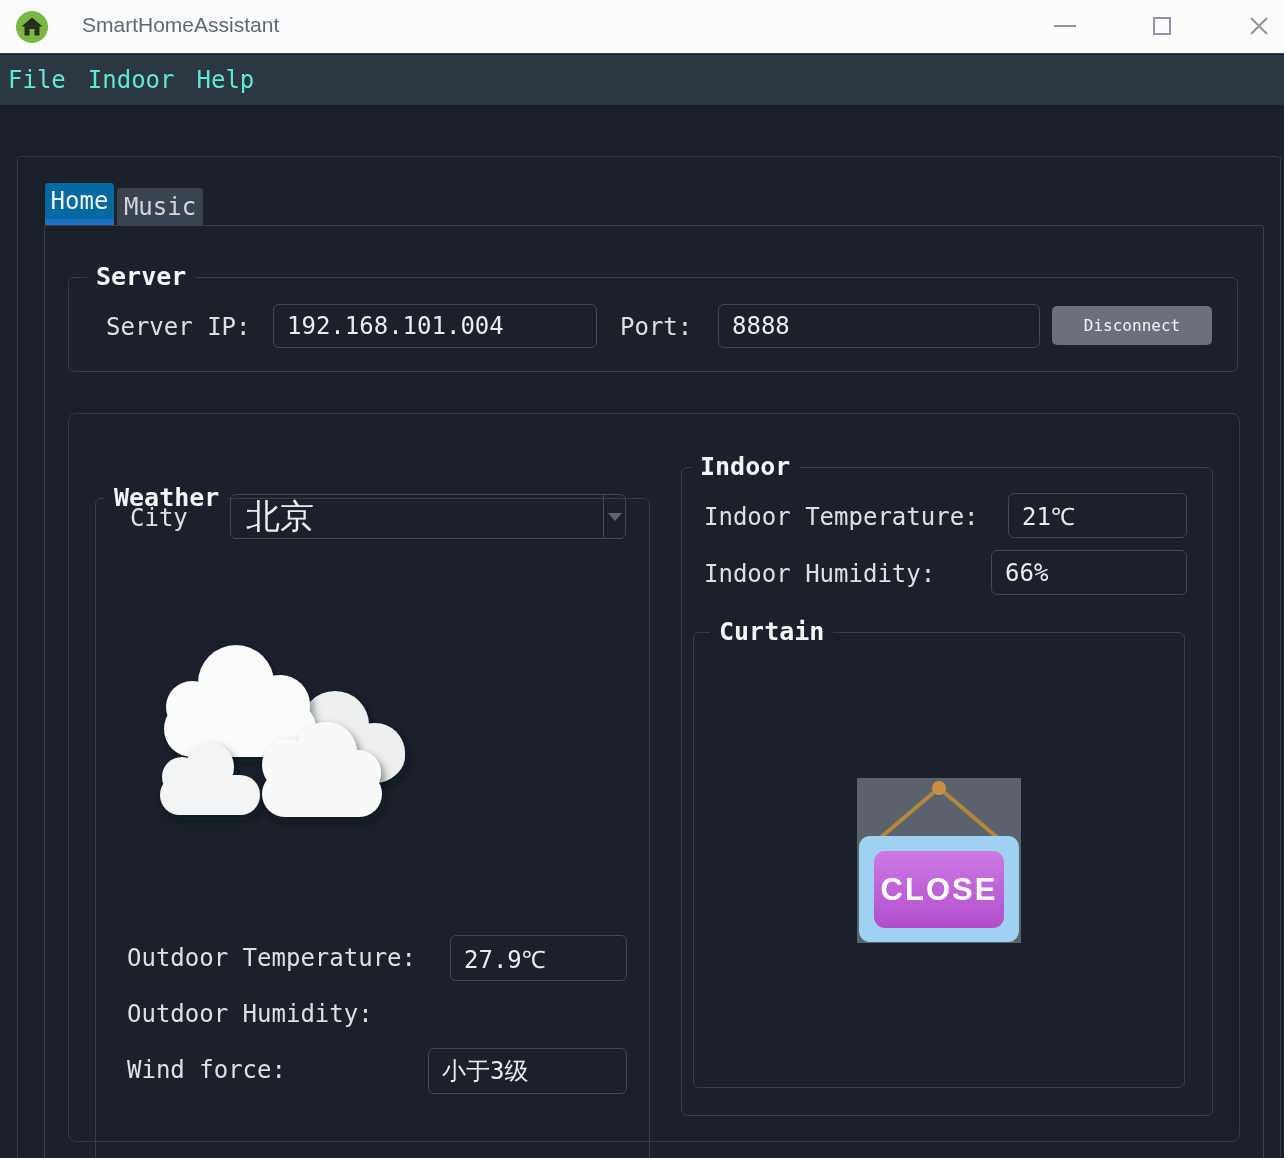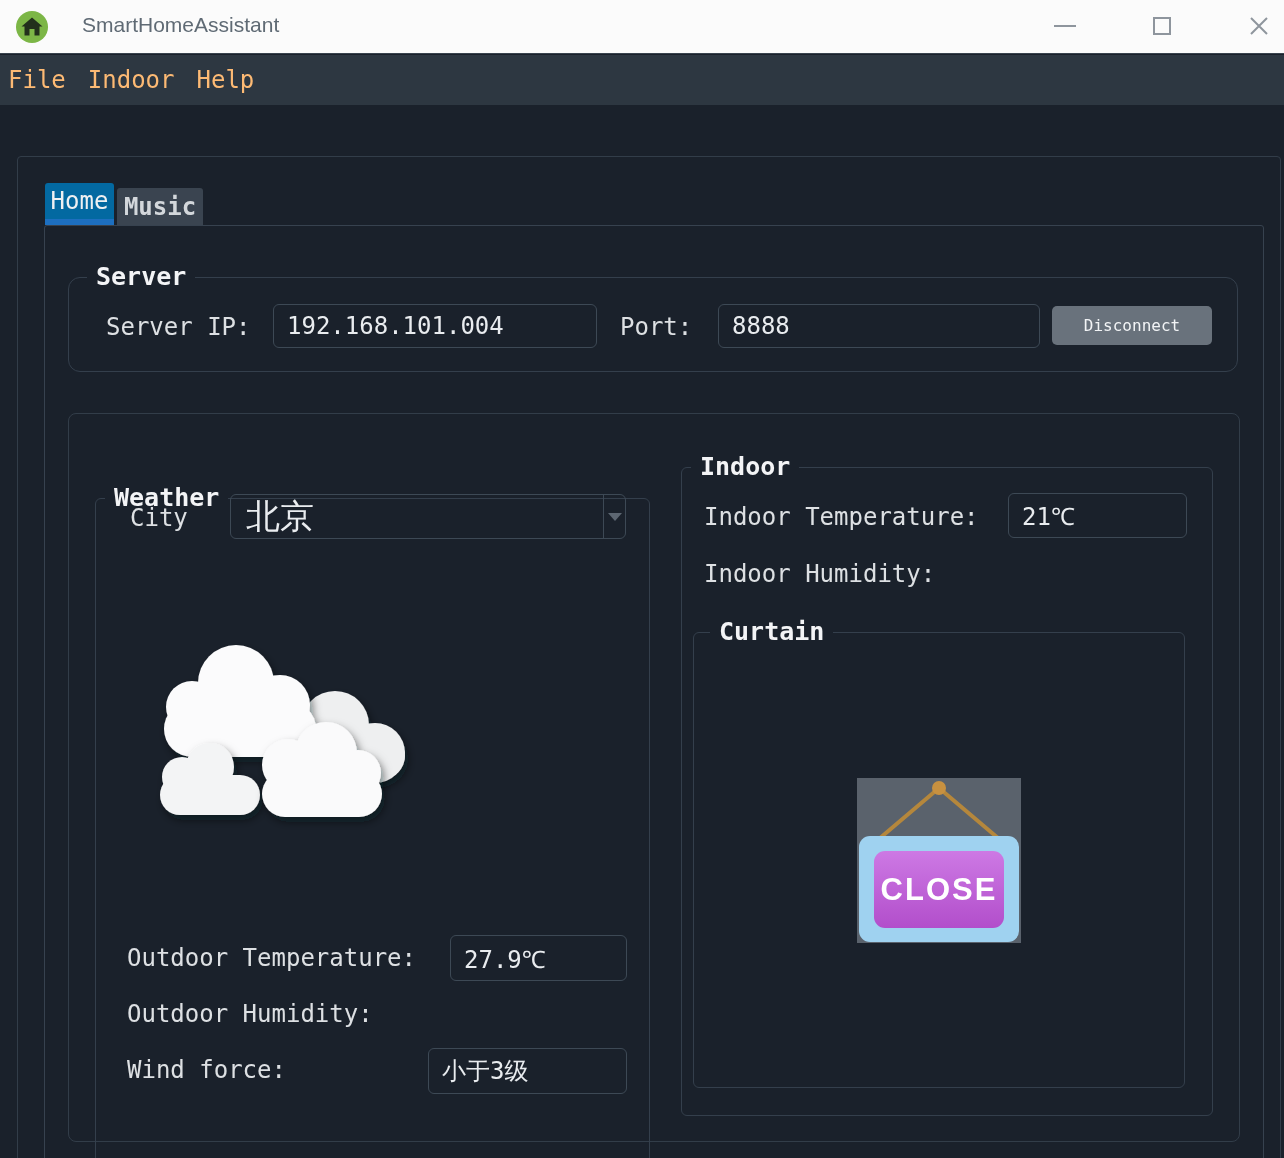--- a/index.html
+++ b/index.html
@@ -22,42 +22,42 @@
   .btn-min{left:1035px;}
   .btn-max{left:1132px;}
   .btn-close{left:1229px;}
   .glyph-min{width:22px;height:2px;background:#8e959d;}
   .glyph-max{width:18px;height:18px;border:2px solid #8e959d;}
   
   .menubar{
     position:absolute;left:0;top:55px;width:1284px;height:50px;
     background:#2d3741;display:flex;align-items:center;gap:22px;padding-left:8px;
   }
-  .menu-item{font-size:24px;color:#fdba74;cursor:default;}
+  .menu-item{font-size:24px;color:#5eead4;cursor:default;}
   
   .outer-frame{
     position:absolute;left:17px;top:156px;width:1264px;height:1080px;
     border:1px solid #323d49;border-radius:4px;
   }
   .tab-pane{
     position:absolute;left:44px;top:225px;width:1220px;height:1000px;
     border:1px solid #37424f;border-radius:3px;z-index:1;
   }
   
   .tab{position:absolute;z-index:2;display:flex;align-items:center;justify-content:center;
     font-size:24px;border-radius:3px 3px 0 0;cursor:default;}
   .tab-home{left:45px;top:183px;width:69px;height:42px;background:#0369a1;color:#eef0f2;}
   .tab-home .tab-label{position:absolute;top:4px;left:0;width:100%;text-align:center;}
   .tab-indicator{position:absolute;left:0;bottom:0;width:100%;height:6px;background:#1d6fc0;}
-  .tab-music{left:117px;top:188px;width:86px;height:37px;background:#3a4450;color:#d3d7db;font-weight:bold;}
+  .tab-music{left:117px;top:188px;width:86px;height:37px;background:#3a4450;color:#d3d7db;}
   
   .groupbox{position:absolute;border:1px solid #343f4c;border-radius:6px;}
   .gb-title{position:absolute;top:-16px;background:#1a212b;padding:0 9px;
     font-weight:bold;font-size:25px;color:#f3f4f6;white-space:nowrap;}
-  .server-group{left:68px;top:277px;width:1170px;height:95px;border-radius:12px;}
+  .server-group{left:68px;top:277px;width:1170px;height:95px;}
   .inner-frame{position:absolute;left:68px;top:413px;width:1172px;height:729px;
     border:1px solid #323d49;border-radius:8px;}
   .weather-group{left:95px;top:485px;width:555px;height:748px;margin-top:13px;}
   .indoor-group{left:681px;top:467px;width:532px;height:649px;}
   .curtain-group{left:693px;top:632px;width:492px;height:456px;}
   
   .lbl{position:absolute;font-size:24px;color:#dde0e3;white-space:nowrap;}
   .tinput{position:absolute;background:transparent;border:1px solid #3d4955;border-radius:6px;
     color:#e9ecef;font-size:24px;padding:0 13px;
     font-family:"DejaVu Sans Mono","Liberation Mono",monospace;outline:none;}
@@ -191,20 +191,21 @@
   <span class="lbl" style="left:127px;top:1000px;">Outdoor Humidity:</span>
   <span class="lbl" style="left:127px;top:1056px;">Wind force:</span>
   <input class="tinput" style="left: 428px; top: 1048px; width: 199px; height: 46px; z-index: 3;" value="小于3级">
 
   <div class="groupbox indoor-group">
     <span class="gb-title" style="left:9px;">Indoor</span>
   </div>
   <span class="lbl" style="left:704px;top:503px;">Indoor Temperature:</span>
   <input class="tinput" style="left: 1008px; top: 493px; width: 179px; height: 45px; z-index: 3;" value="21℃">
   <span class="lbl" style="left:704px;top:560px;">Indoor Humidity:</span>
+  <input class="tinput" style="left: 991px; top: 550px; width: 196px; height: 45px; z-index: 3;" value="66%">
 
   <div class="groupbox curtain-group">
     <span class="gb-title" style="left:16px;">Curtain</span>
   </div>
   <div class="sign">
     <svg class="rope-svg" viewBox="0 0 164 80">
       <path d="M82 10 L16 66 M82 10 L148 66" stroke="#b5873c" stroke-width="4" fill="none"></path>
       <circle cx="82" cy="10" r="7" fill="#c89140"></circle>
     </svg>
     <div class="sign-board">

